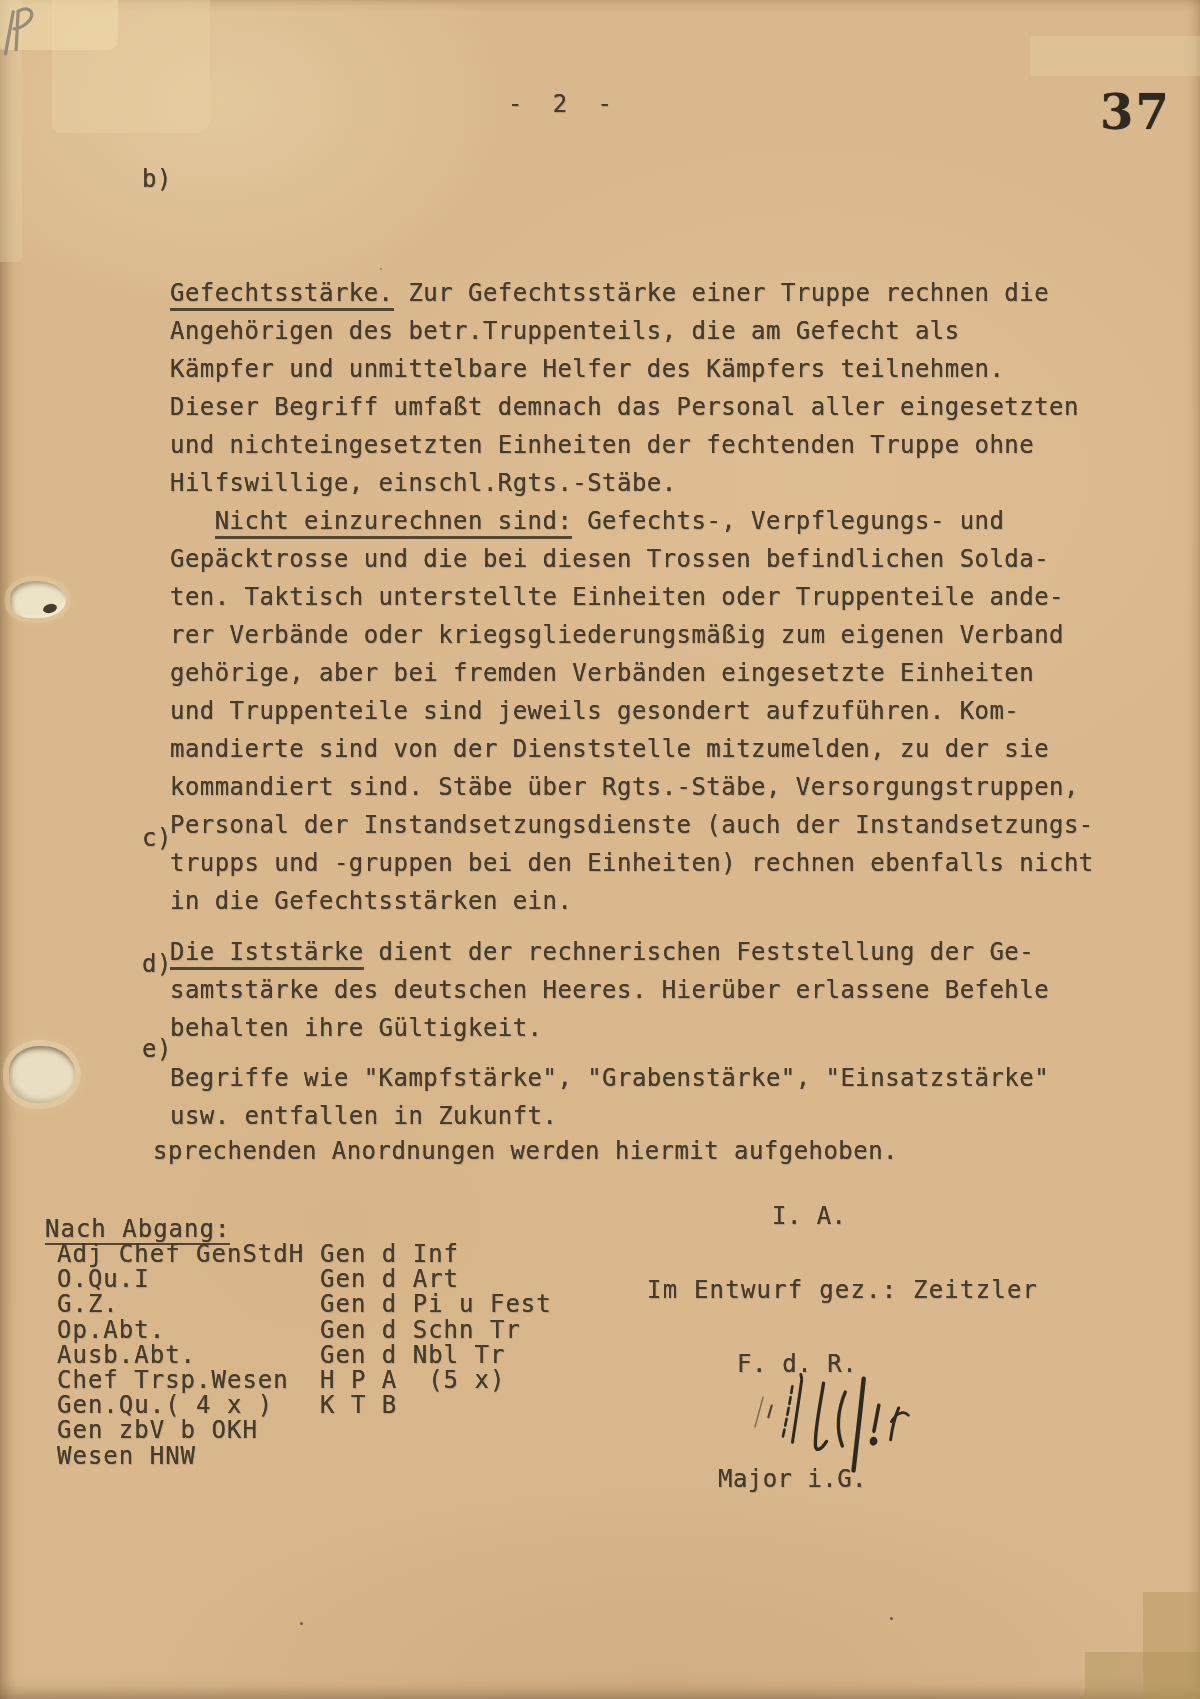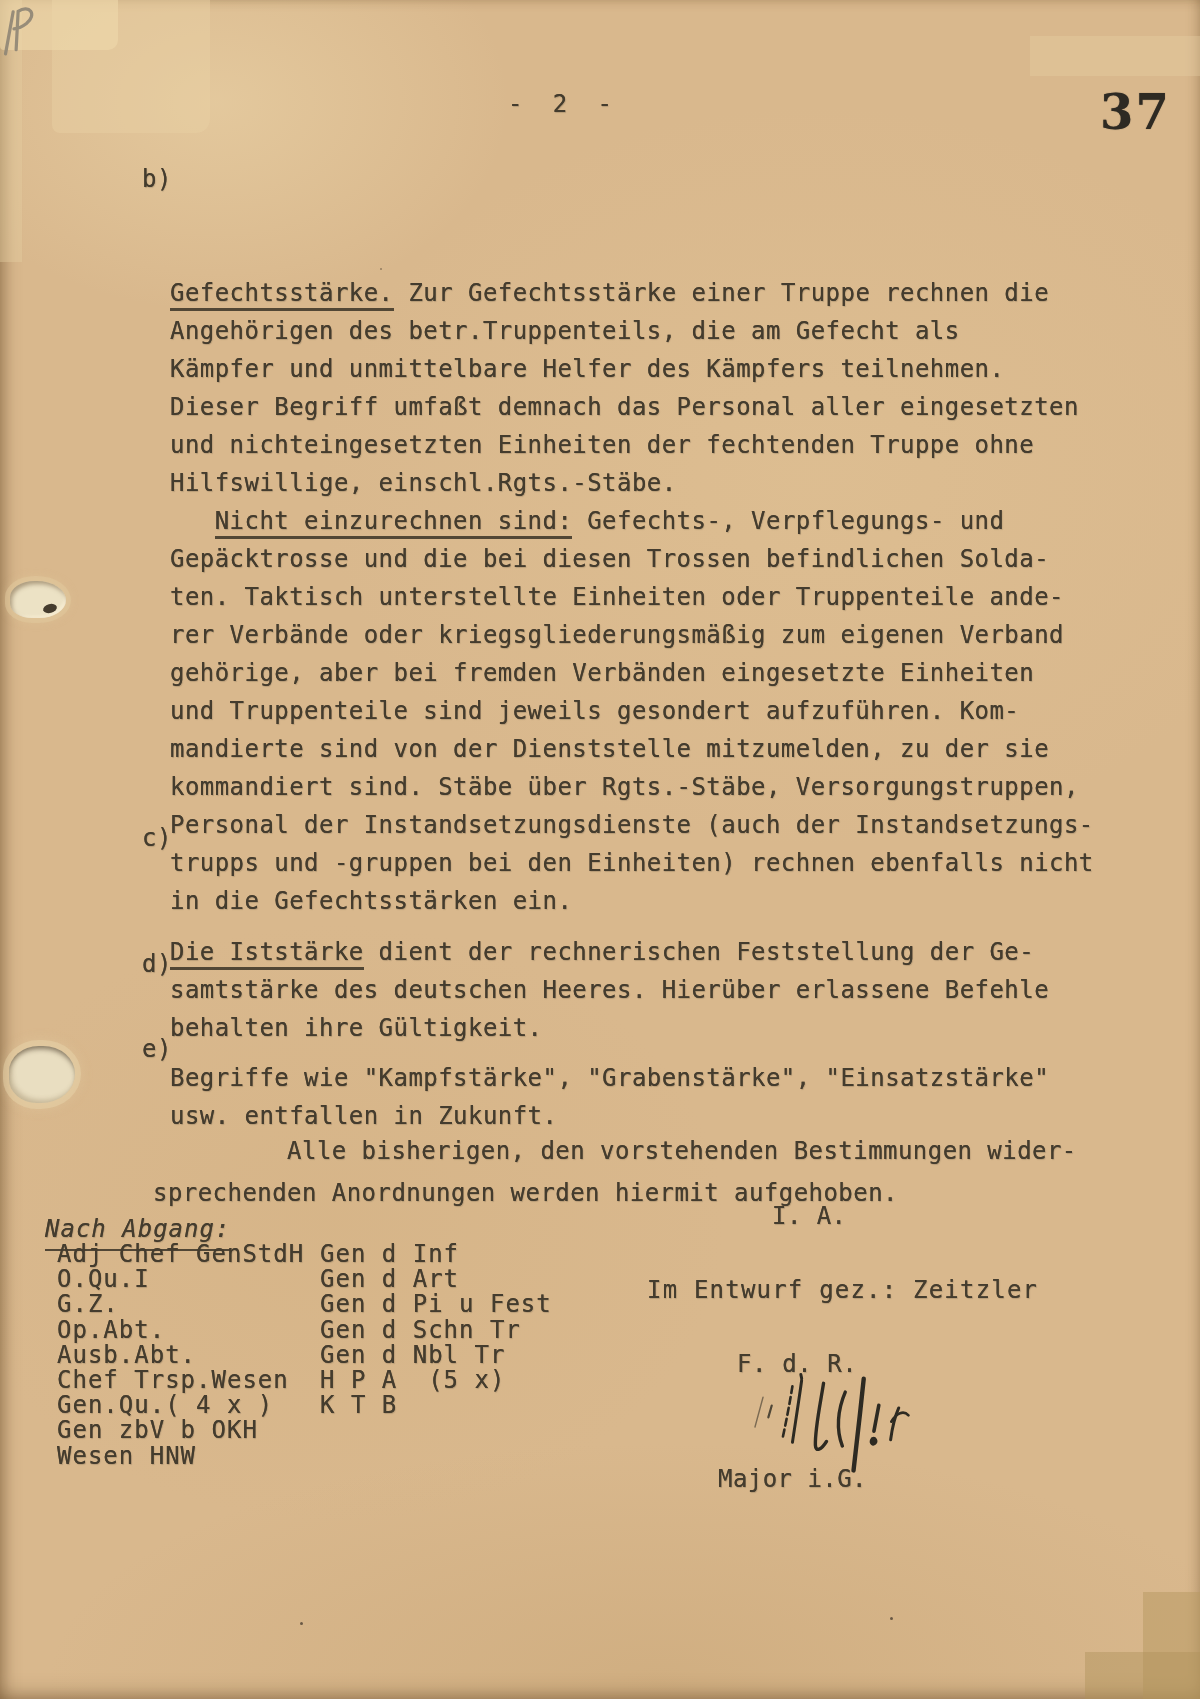--- a/index.html
+++ b/index.html
@@ -34,21 +34,21 @@
   .closing{position:absolute;left:153px;top:1130px;font-size:24px;line-height:42px;
            letter-spacing:.45px;white-space:pre;
            text-shadow:0 0 .6px rgba(62,54,42,.75), .7px .8px .9px rgba(70,60,45,.22);}
   
   .pagenum{left:508px;top:90px;}
   .folio{position:absolute;left:1100px;top:88px;font-family:"DejaVu Serif","Liberation Serif",serif;
          font-weight:700;font-size:48px;line-height:1;letter-spacing:2px;color:#2e2a23;
          text-shadow:0 0 1px rgba(46,42,35,.6);}
   
   .dist-heading{left:45px;top:1217px;line-height:25px;letter-spacing:1px;}
-  .dist-heading .u{border-bottom-width:2.5px;padding-bottom:6px;font-style:italic;}
+  .dist-heading .u{border-bottom-width:2.5px;padding-bottom:0;}
   .dist-col{position:absolute;font-size:24px;line-height:25.2px;letter-spacing:1px;white-space:pre;
             text-shadow:0 0 .6px rgba(62,54,42,.75), .7px .8px .9px rgba(70,60,45,.22);}
   .dist-left{left:45px;top:1242px;margin-left:12px;}
   .dist-mid{left:320px;top:1242px;}
   
   .ia{left:772px;top:1202px;}
   .draft{left:647px;top:1276px;letter-spacing:1.2px;}
   .fdr{left:737px;top:1350px;letter-spacing:.6px;}
   .rank{left:718px;top:1465px;}
   .signature{position:absolute;left:752px;top:1372px;transform:rotate(2deg);}
@@ -116,21 +116,21 @@
     <div class="lines"><div><span class="u">Die Iststärke</span><span> dient der rechnerischen Feststellung der Ge-</span></div><div><span>samtstärke des deutschen Heeres. Hierüber erlassene Befehle</span></div><div><span>behalten ihre Gültigkeit.</span></div></div>
   </section>
   <section class="para p2">
     <span class="marker">d)</span>
     <div class="lines"><div><span>Begriffe wie "Kampfstärke", "Grabenstärke", "Einsatzstärke"</span></div><div><span>usw. entfallen in Zukunft.</span></div></div>
   </section>
   <section class="para p3">
     <span class="marker">e)</span>
   </section>
 
-  <div class="closing"><div><span>         Alle bisherigen, den vorstehenden Bestimmungen wider-</span></div><div><span>sprechenden Anordnungen werden hiermit aufgehoben.</span></div></div>
+  <div class="closing"><div><span>sprechenden Anordnungen werden hiermit aufgehoben.</span></div></div>
 
   <div class="typed ia">I. A.</div>
   <div class="typed draft">Im Entwurf gez.: Zeitzler</div>
   <div class="typed fdr">F. d. R.</div>
   <svg class="signature" width="180" height="112" viewBox="0 0 180 112">
     <g fill="none" stroke="#2d2a22" stroke-linecap="round">
       <path d="M10,28 L3,58" stroke-width="1.4" opacity=".55"></path>
       <path d="M19,36 L16,48" stroke-width="2.2" opacity=".8"></path>
       <path d="M39,16 C37,32 34,52 31,68" stroke-width="2.6" stroke-dasharray="7 4"></path>
       <path d="M48,10 C46,30 43,54 41,72" stroke-width="3"></path>

